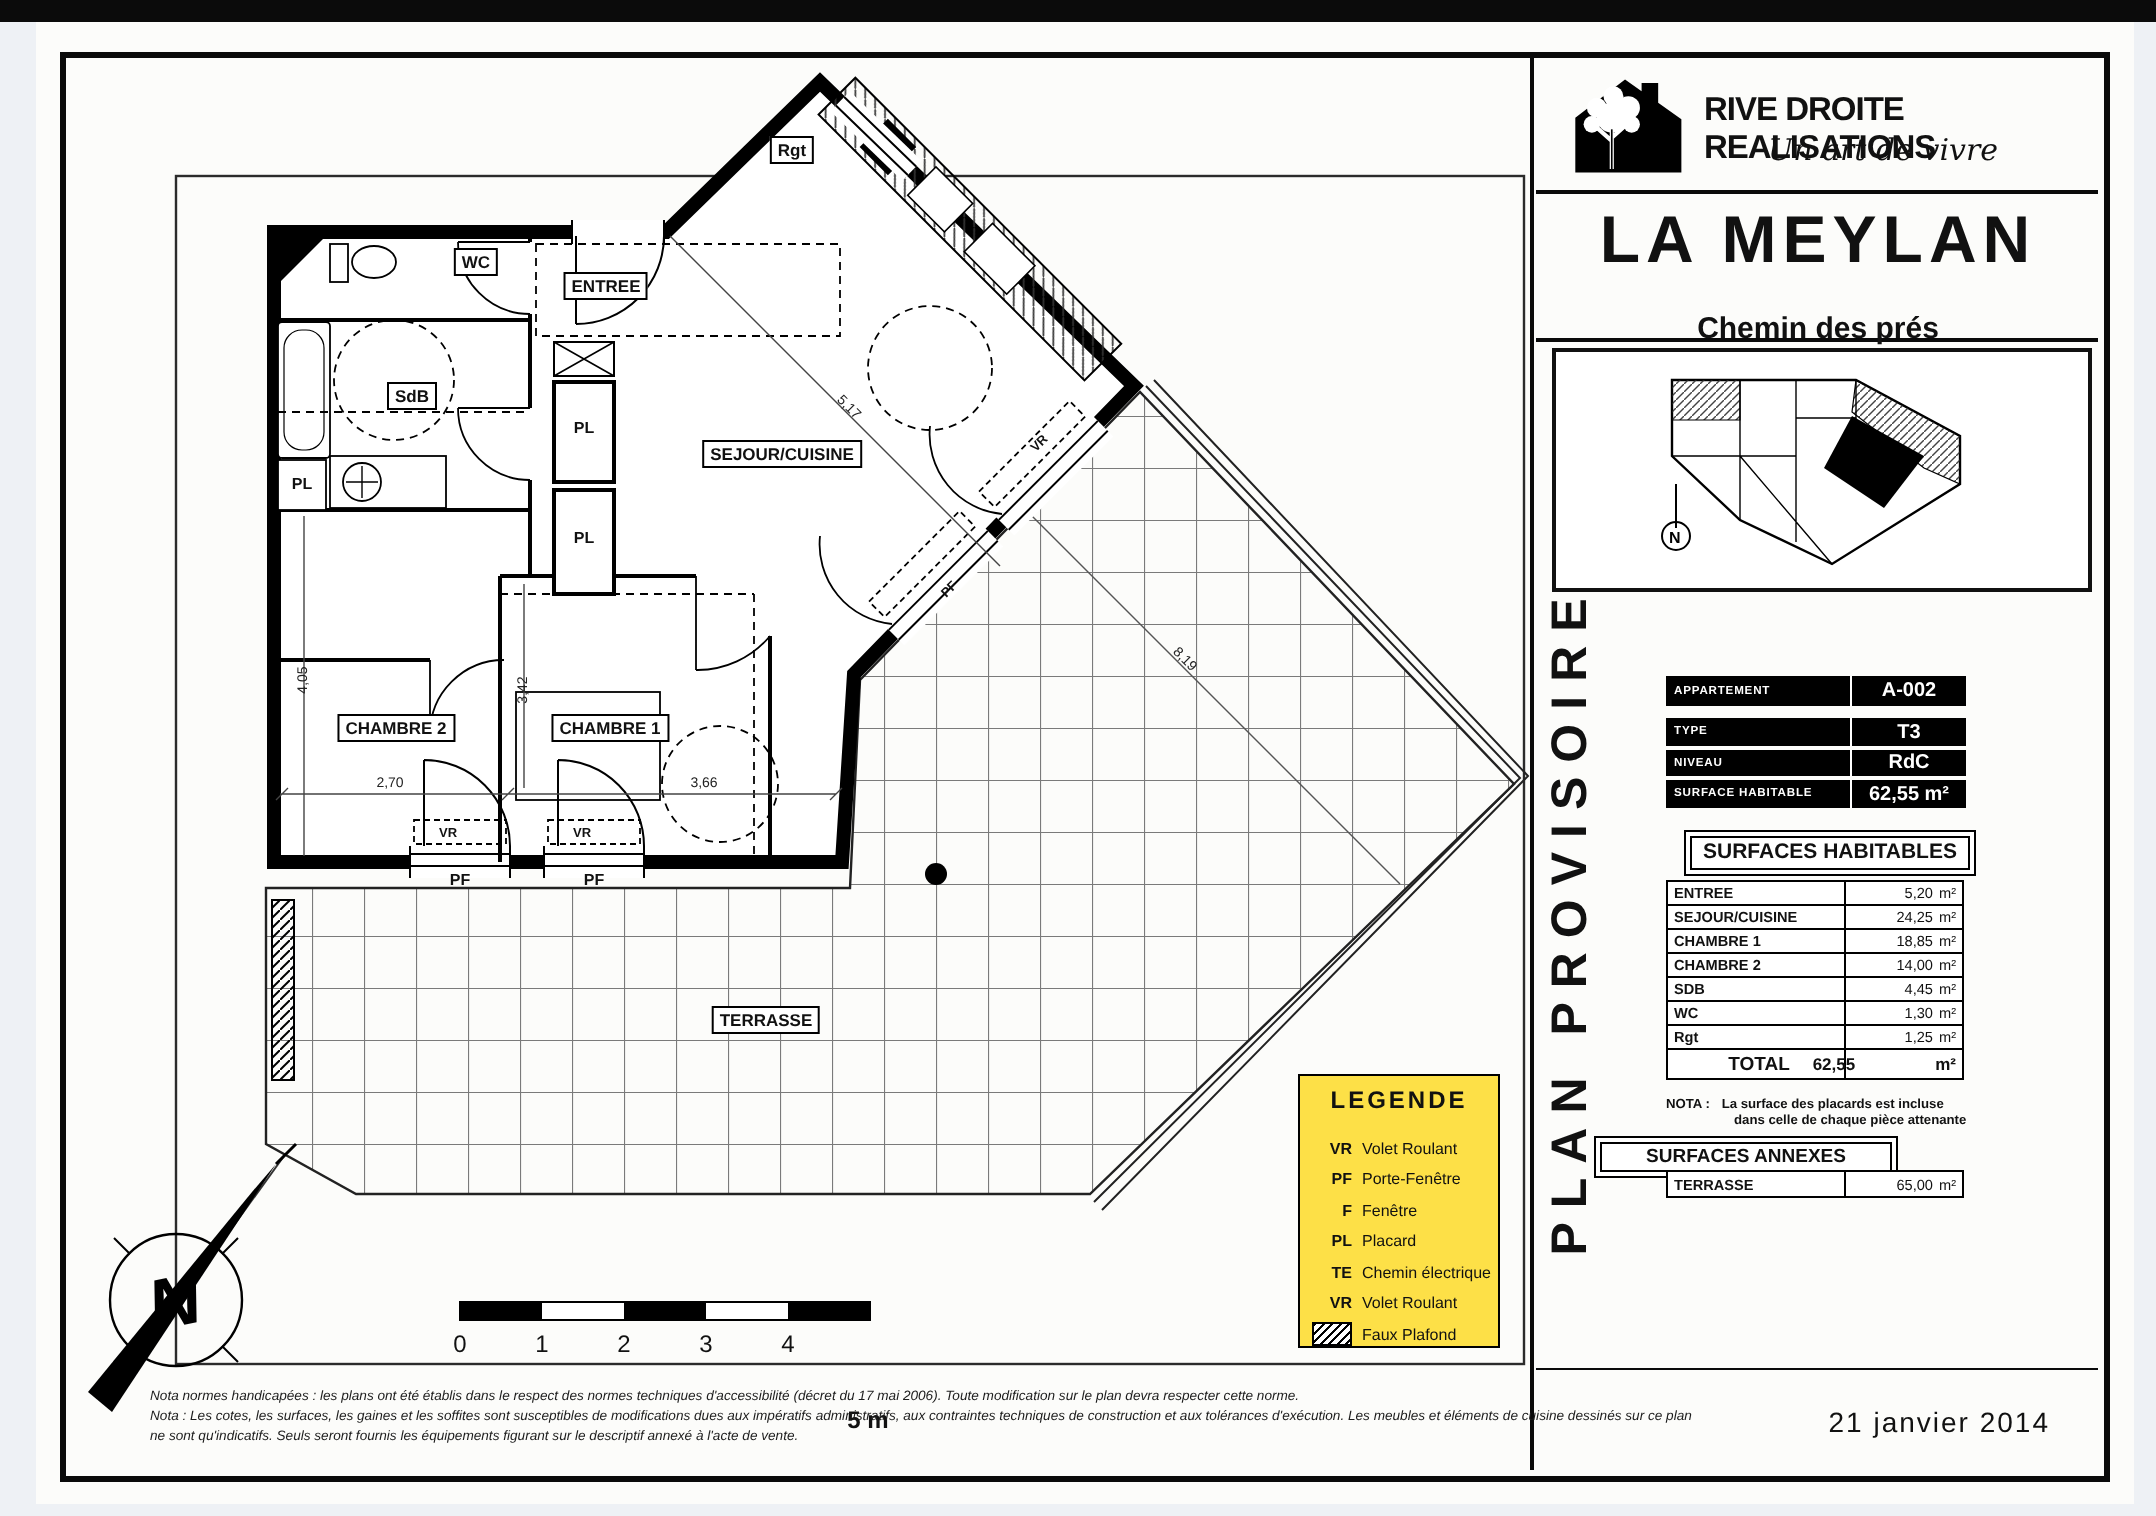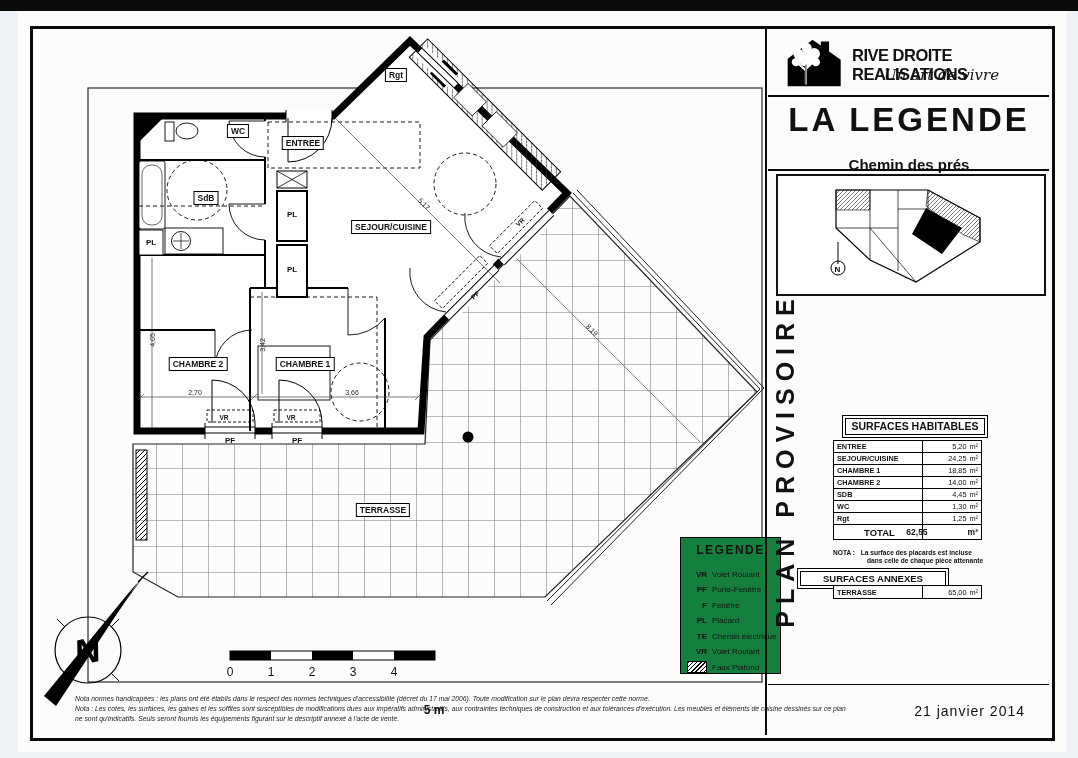--- a/index.html
+++ b/index.html
@@ -36,21 +36,21 @@
       justify-content:flex-end;font-size:7.3px;padding-right:3px;gap:3px;}
   .srow.total{height:14px;}
   .srow.total .sl{text-align:center;font-size:9.5px;}
   .srow.total .sv{font-size:8.5px;font-weight:bold;gap:40px;}
   #sh-nota{left:833px;top:549px;width:160px;font-size:6.6px;font-weight:bold;line-height:8px;}
   #sa-header{left:800px;top:571px;width:144px;height:13px;font-size:9.5px;line-height:13px;}
   #sa-table{left:833px;top:586px;width:149px;}
   #date-line{left:768px;top:684px;width:281px;border-top:1.5px solid #0a0a0a;height:0;}
   #date{left:790px;top:703px;width:235px;text-align:right;font-size:14px;letter-spacing:1px;}
   
-  #legend{left:680px;top:537px;width:99px;height:135px;border:1.5px solid #000;background:#15803d;}
+  #legend{left:649px;top:537px;width:99px;height:135px;border:1.5px solid #000;background:#fde047;}
   #legend-title{text-align:center;font-weight:bold;font-size:12px;letter-spacing:1.5px;margin-top:5px;}
   .litem{display:flex;align-items:center;height:15px;margin-top:.5px;}
   .lcode{width:26px;text-align:right;font-weight:bold;font-size:8px;margin-right:5px;}
   .llabel{font-size:8px;}
   #legend-swatch{width:18px;height:10px;margin-left:6px;margin-right:5px;border:.5px solid #000;
      background:repeating-linear-gradient(135deg,#000 0 1px,#fff 1px 3px);}
   
   .rlabel{border:1px solid #000;background:#fff;font-weight:bold;font-size:8.5px;
           padding:1px 3px;transform:translate(-50%,-50%);white-space:nowrap;}
   .plabel{font-weight:bold;font-size:8px;transform:translate(-50%,-50%);white-space:nowrap;}
@@ -294,39 +294,57 @@
         <circle cx="25" cy="13" r="6"></circle>
       <circle cx="12" cy="30" r="5"></circle>
         <circle cx="36" cy="30" r="5"></circle>
     </g>
     <path d="M24,57 L24,33 M24,40 L15,32 M24,38 L33,30" stroke="#fff" stroke-width="2.5" fill="none"></path>
     <path d="M24,57 L24,33" stroke="#000" stroke-width="1" fill="none"></path>
   </svg>
   <div class="abs" id="company-name">RIVE DROITE REALISATIONS</div>
   <div class="abs" id="tagline">Un art de vivre</div>
 
-  <div class="abs" id="project-name">LA LEGENDE</div>
+  <div class="abs" id="project-name">LA MEYLAN</div>
   <div class="abs addr" style="top:136px">Chemin des prés</div>
   <div class="abs addr" style="top:152px">38 240 MEYLAN</div>
 
   <div class="abs" id="keyplan-box">
     <svg width="262" height="114" viewBox="0 0 262 114">
       <polygon points="58,14 150,14 202,42 202,66 138,106 92,84 58,52" fill="#fff" stroke="#000" stroke-width="1.2"></polygon>
       <polygon points="150,14 202,42 202,66 184,58 148,30" fill="url(#kphatch)" stroke="#000" stroke-width="0.6"></polygon>
       <polygon points="58,14 92,14 92,34 58,34" fill="url(#kphatch)" stroke="#000" stroke-width="0.6"></polygon>
       <path d="M92,14 L92,84 M58,52 L120,52 M120,14 L120,95 M92,52 L138,106 M120,33 L150,33 M150,14 L150,50" stroke="#000" stroke-width="0.7" fill="none"></path>
       <polygon points="148,32 184,52 164,78 134,58" fill="#000"></polygon>
       <path d="M60,66 L60,88" stroke="#000" stroke-width="1"></path>
       <circle cx="60" cy="92" r="7" fill="none" stroke="#000" stroke-width="1"></circle>
       <text x="56.5" y="95.5" font-family="Liberation Sans, sans-serif" font-size="8" font-weight="bold" fill="#000">N</text>
     </svg>
   </div>
 
   <div class="abs" id="stamp">PLAN PROVISOIRE</div>
 
+  <div class="abs" id="info-table">
+    <div class="irow" style="height:15px;margin-bottom:6px">
+      <div class="ilabel">APPARTEMENT</div>
+      <div class="ival">A-002</div>
+    </div>
+    <div class="irow" style="height:14px;margin-bottom:2px">
+      <div class="ilabel">TYPE</div>
+      <div class="ival">T3</div>
+    </div>
+    <div class="irow" style="height:13px;margin-bottom:2px">
+      <div class="ilabel">NIVEAU</div>
+      <div class="ival">RdC</div>
+    </div>
+    <div class="irow" style="height:14px">
+      <div class="ilabel">SURFACE HABITABLE</div>
+      <div class="ival">62,55 m²</div>
+    </div>
+  </div>
 
   <div class="abs hdrbox" id="sh-header">SURFACES HABITABLES</div>
   <div class="abs" id="sh-table">
     <div class="srow">
       <div class="sl">ENTREE</div>
       <div class="sv">
           <span>5,20</span>
           <span class="u">m²</span>
         </div>
     </div>

